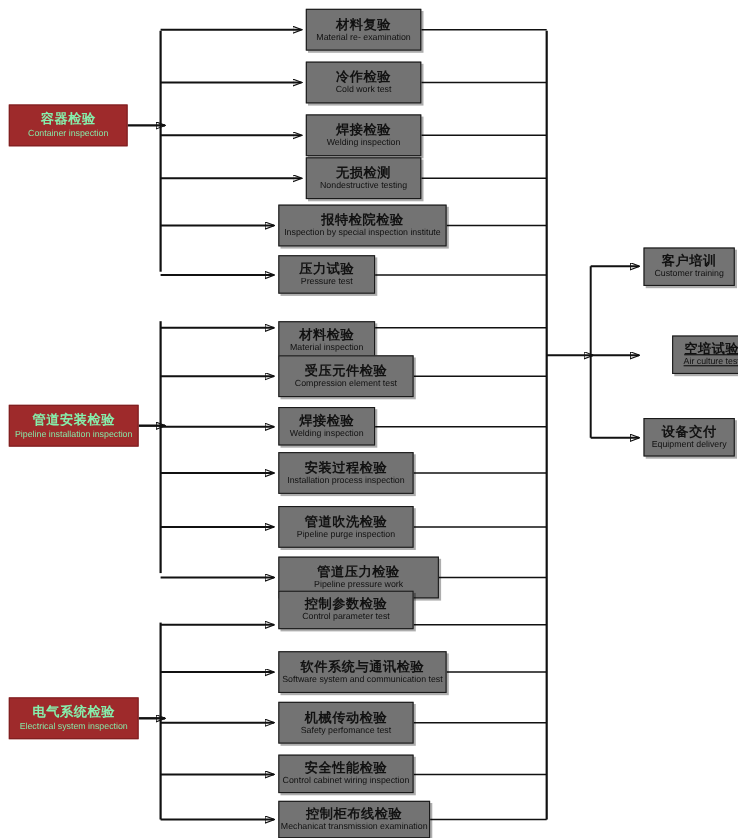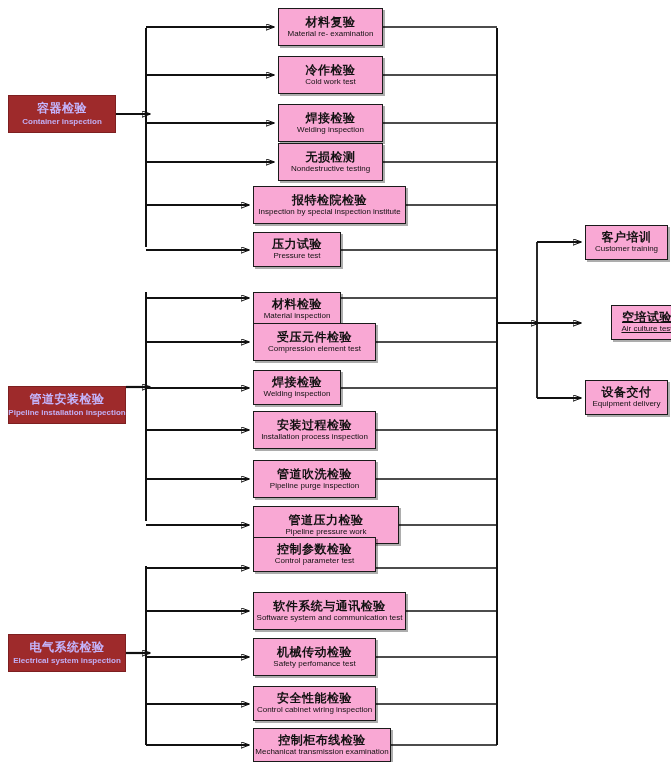--- a/index.html
+++ b/index.html
@@ -18,42 +18,42 @@
   
   .src-node{
     position:absolute;
     background:#9e2a2b;
     border:1px solid #7d1f20;
     box-sizing:border-box;
     display:flex;
     flex-direction:column;
     align-items:center;
     justify-content:center;
-    color:#c4b5fd;
+    color:#86efac;
     text-align:right;
     line-height:1.15;
   }
   .src-node .cn{
     font-size:12px;
     font-weight:bold;
     letter-spacing:0.5px;
     white-space:nowrap;
   }
   .src-node .en{
     font-size:8px;
-    font-weight:bold;
+    font-weight:normal;
     margin-top:2px;
     white-space:nowrap;
     opacity:0.95;
   }
 
   
   .proc-node{
     position:absolute;
-    background:#f9a8d4;
+    background:#737373;
     border:1.5px solid #1a1a1a;
     box-sizing:border-box;
     box-shadow:2px 2px 0 rgba(0,0,0,0.32);
     display:flex;
     flex-direction:column;
     align-items:center;
     justify-content:center;
     color:#111111;
     text-align:center;
     line-height:1.1;
@@ -140,21 +140,21 @@
         <line x1="537" y1="242" x2="581" y2="242" stroke-width="1.8" stroke-linecap="butt" marker-end="url(#arrow)"></line>
         <line x1="537" y1="323" x2="581" y2="323" stroke-width="1.8" stroke-linecap="butt" marker-end="url(#arrow)"></line>
         <line x1="537" y1="398" x2="581" y2="398" stroke-width="1.8" stroke-linecap="butt" marker-end="url(#arrow)"></line>
       </g>
   </svg>
   <div id="nodes">
       <div class="src-node" style="left: 8px; top: 95px; width: 108px; height: 38px;">
         <div class="cn">容器检验</div>
         <div class="en">Container inspection</div>
       </div>
-      <div class="src-node" style="left: 8px; top: 368px; width: 118px; height: 38px; margin-top: 18px;">
+      <div class="src-node" style="left: 8px; top: 368px; width: 118px; height: 38px;">
         <div class="cn">管道安装检验</div>
         <div class="en">Pipeline installation inspection</div>
       </div>
       <div class="src-node" style="left: 8px; top: 634px; width: 118px; height: 38px;">
         <div class="cn">电气系统检验</div>
         <div class="en">Electrical system inspection</div>
       </div>
       <div class="proc-node" style="left: 278px; top: 8px; width: 105px; height: 38px;">
         <div class="cn">材料复验</div>
         <div class="en">Material re- examination</div>

